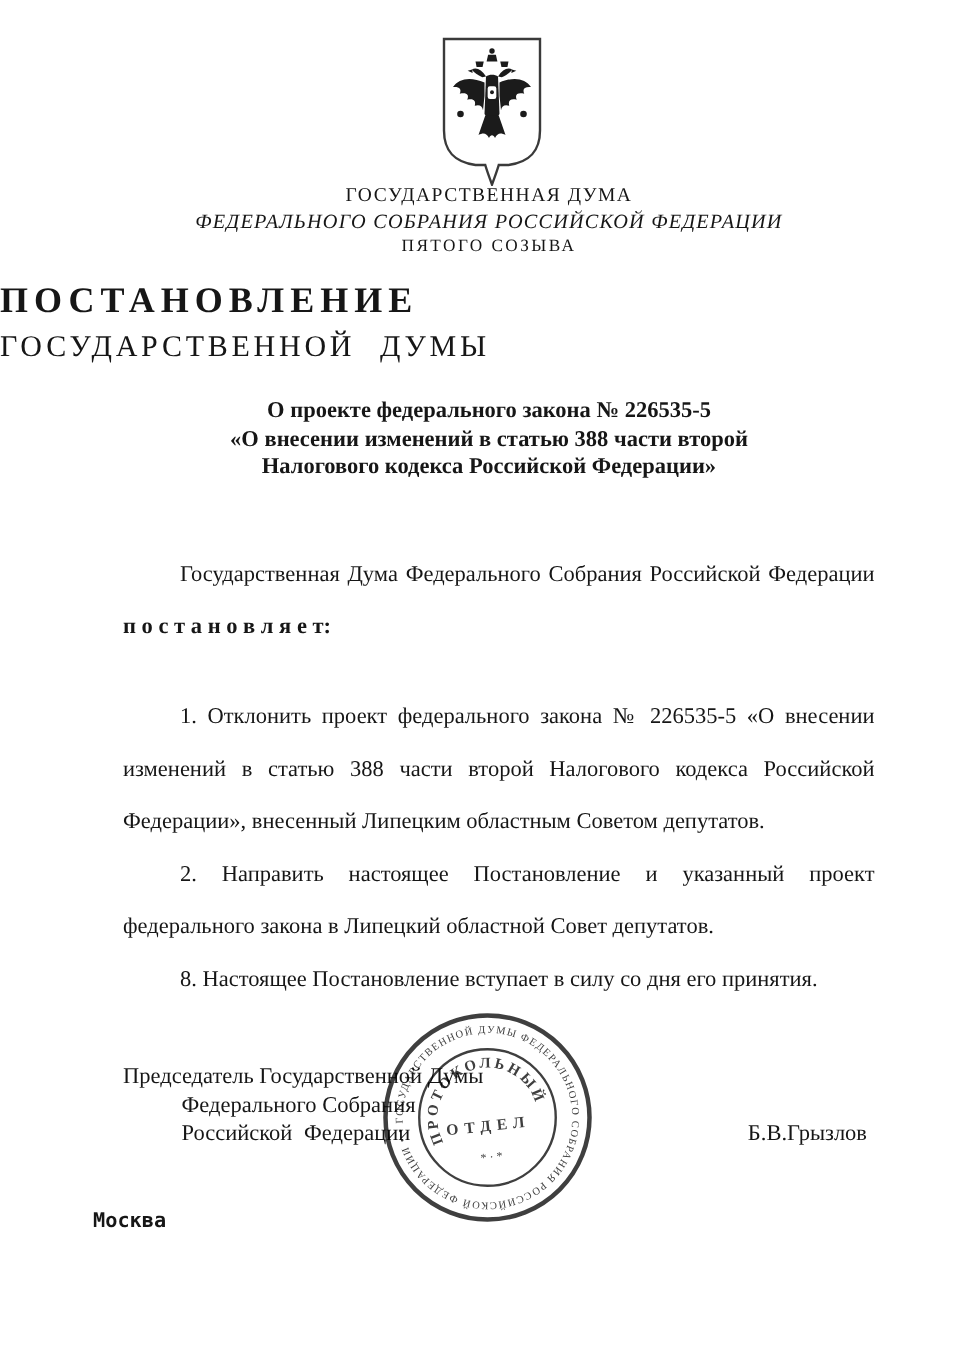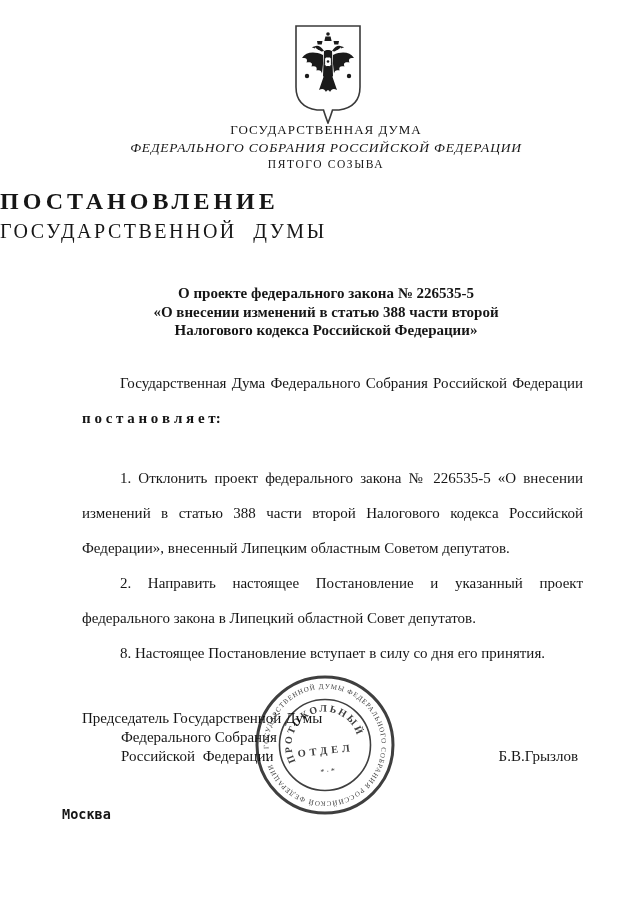--- a/index.html
+++ b/index.html
@@ -16,21 +16,21 @@
   .org-block { position:absolute; left:0; right:0; top:121px; text-align:center; line-height:17.5px; }
   .org-line1 { font-size:13px;   letter-spacing:1px; }
   .org-line2 { font-size:13.5px; letter-spacing:0.8px;font-style:italic; }
   .org-line3 { font-size:11.5px; letter-spacing:1.6px; }
   
   .doc-title { position:absolute; left:0; right:0; top:188px; text-align:left; }
   .doc-title-main { font-size:24px; font-weight:bold; letter-spacing:4px; line-height:26px; }
   .doc-title-sub  { font-size:20px; letter-spacing:2.5px; word-spacing:9px; line-height:22px; margin-top:6px; }
   
   .subject { position:absolute; left:70px; right:70px; top:265px; text-align:center;
-             font-weight:bold; font-size:15px; line-height:18.5px;margin-top:19px; }
+             font-weight:bold; font-size:15px; line-height:18.5px; }
   
   .body-text { position:absolute; left:82px; top:366px; width:501px;
                font-size:15px; line-height:35px; text-align:justify; }
   .body-text p { margin:0; text-indent:38px; }
   .preamble { margin-bottom:25px !important; }
   .decree-word { font-weight:bold; }
   
   .sig-row { position:absolute; font-size:15px; white-space:nowrap; }
   .sig-1 { left:82px;  top:710px; }
   .sig-2 { left:121px; top:729px; }

